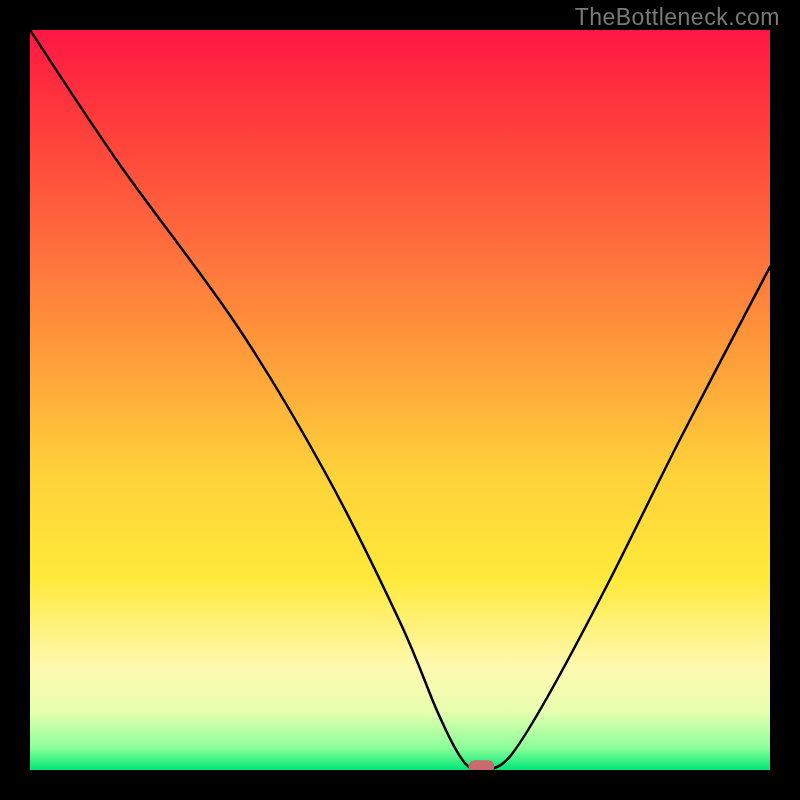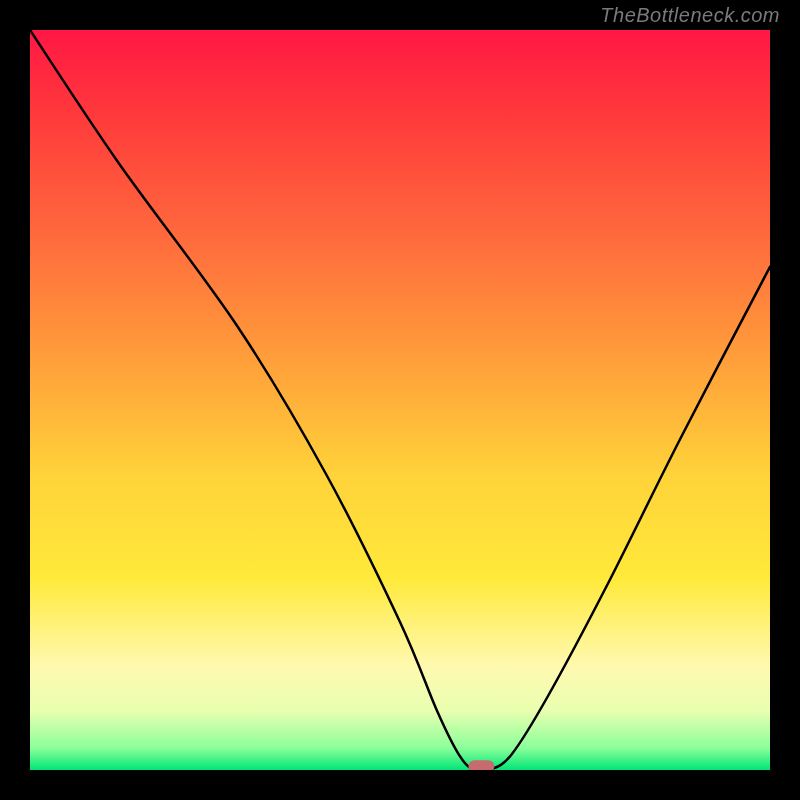--- a/index.html
+++ b/index.html
@@ -8,25 +8,24 @@
     height: 800px;
     background: #000;
     position: relative;
     font-family: Arial, Helvetica, sans-serif;
   }
   .watermark {
     position: absolute;
     top: 4px;
     right: 20px;
     color: #7a7a7a;
-    font-size: 20px;
+    font-size: 23px;
     font-weight: 500;
     letter-spacing: 0.5px;
     z-index: 10;
-    font-style: italic;
   }
   .plot-area {
     position: absolute;
     left: 30px;
     top: 30px;
     width: 740px;
     height: 740px;
     overflow: hidden;
   }
   .plot-svg {

